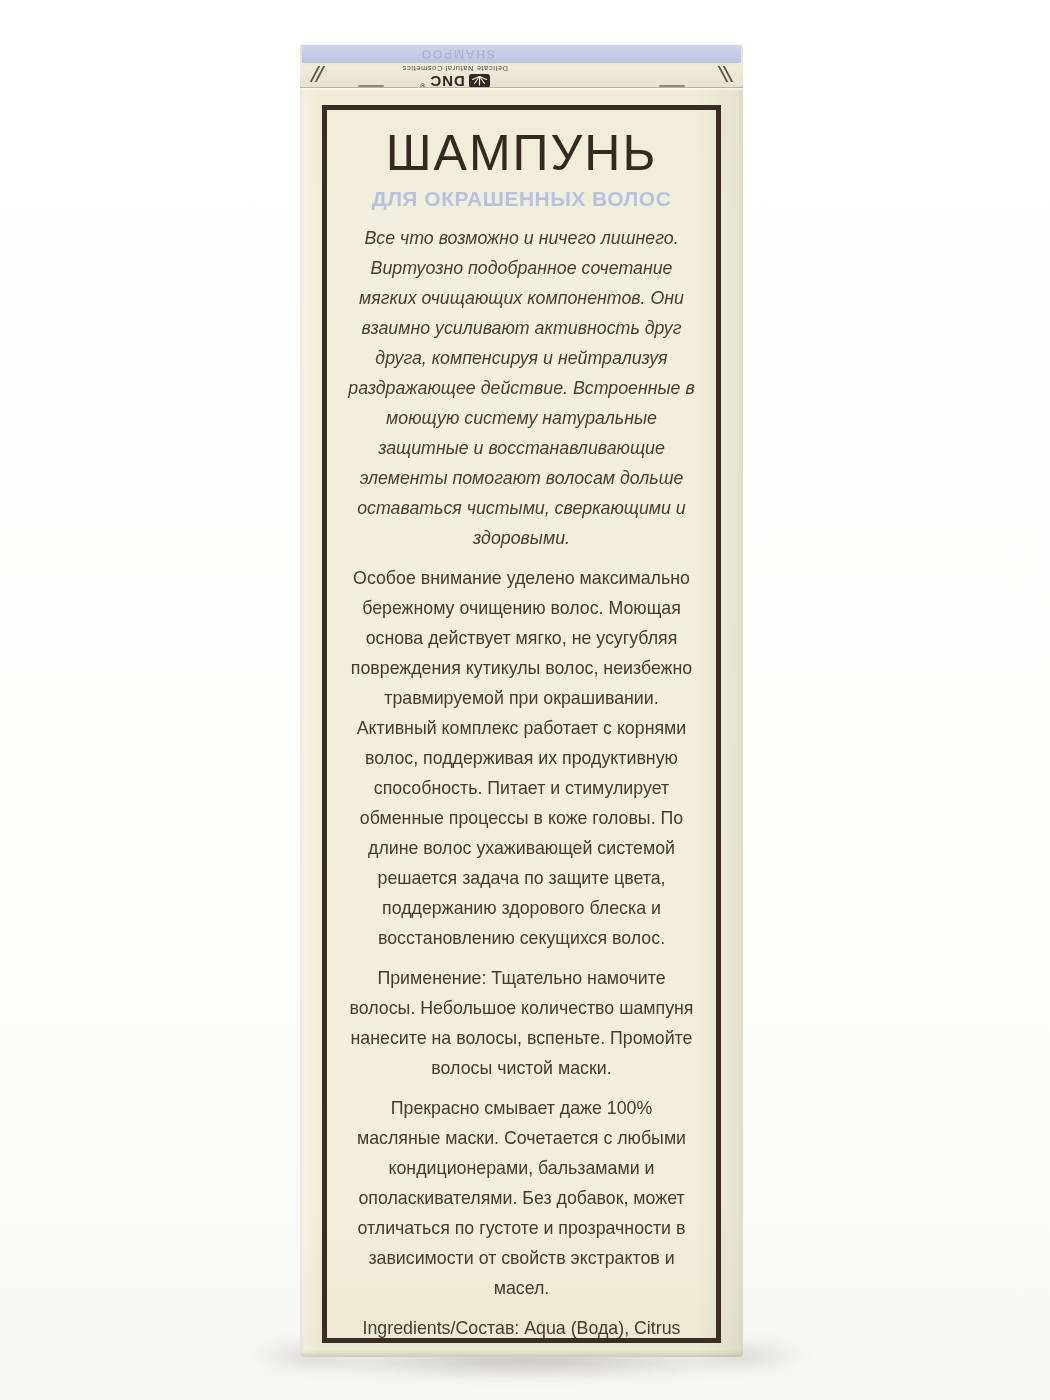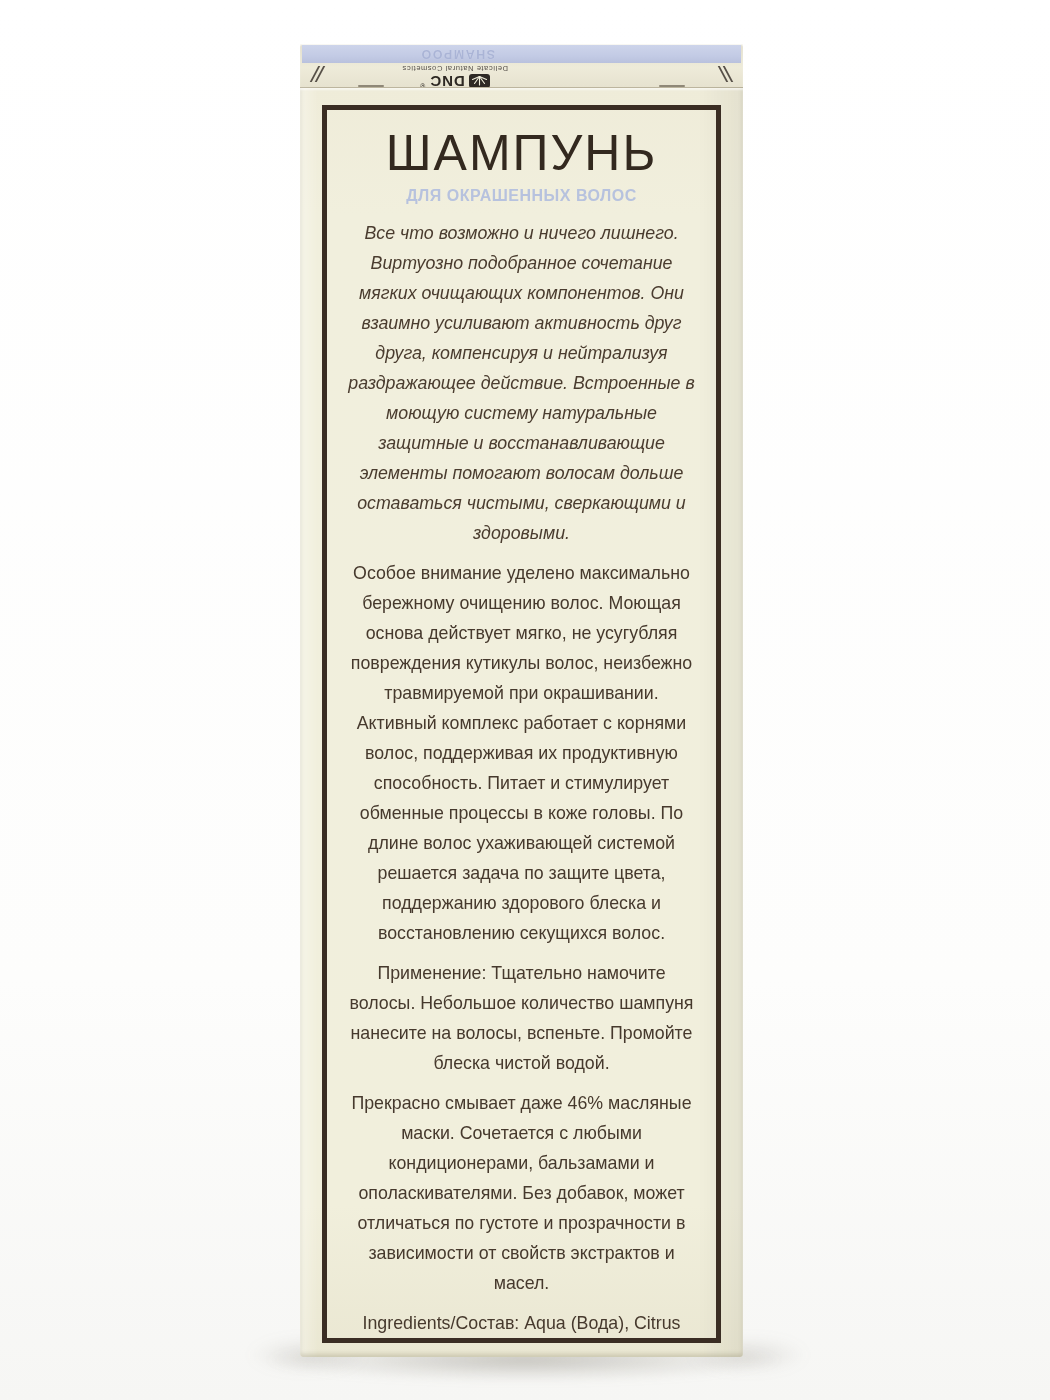--- a/index.html
+++ b/index.html
@@ -64,21 +64,21 @@
     border-top:1px solid rgba(150,140,115,.55);
     box-shadow:inset 0 2px 2px rgba(255,255,255,.6), inset 0 -3px 4px rgba(120,110,85,.25);
     border-radius:0 0 3px 3px;}
   .frame{position:absolute;left:22px;right:22px;top:17px;bottom:14px;
     border:3px solid #3a2d23;}
   .frame-inner{width:100%;height:100%;border:2px solid #3a2d23;box-sizing:border-box;
     padding:6px 14px 6px 14px;text-align:center;overflow:hidden;}
 
   .title{margin:10px 0 0 0;font-size:50px;font-weight:400;letter-spacing:2px;
     color:#33291f;line-height:1.08;}
-  .subtitle{margin:7px 0 0 0;font-size:16px;font-weight:bold;letter-spacing:.5px;
+  .subtitle{margin:7px 0 0 0;font-size:21px;font-weight:bold;letter-spacing:.5px;
     color:#b7c2de;line-height:1.1;}
   .para{margin:10px 6px 0 6px;font-size:17.8px;line-height:30px;color:#46392d;}
   .para.italic{font-style:italic;margin-top:13px;color:#4a3c2f;}
 </style>
 </head>
 <body>
 
 <div class="photo">
   <div class="floor-shadow"></div>
   <div class="corner-smudge left"></div>
@@ -123,21 +123,21 @@
       <span class="slit right"></span>
     </div>
 
     <div class="face">
       <div class="frame">
         <div class="frame-inner">
           <h1 class="title">ШАМПУНЬ</h1>
           <h2 class="subtitle">ДЛЯ ОКРАШЕННЫХ ВОЛОС</h2>
           <p class="para italic">Все что возможно и ничего лишнего. Виртуозно подобранное сочетание мягких очищающих компонентов. Они взаимно усиливают активность друг друга, компенсируя и нейтрализуя раздражающее действие. Встроенные в моющую систему натуральные защитные и восстанавливающие элементы помогают волосам дольше оставаться чистыми, сверкающими и здоровыми.</p>
           <p class="para">Особое внимание уделено максимально бережному очищению волос. Моющая основа действует мягко, не усугубляя повреждения кутикулы волос, неизбежно травмируемой при окрашивании. Активный комплекс работает с корнями волос, поддерживая их продуктивную способность. Питает и стимулирует обменные процессы в коже головы. По длине волос ухаживающей системой решается задача по защите цвета, поддержанию здорового блеска и восстановлению секущихся волос.</p>
-          <p class="para">Применение: Тщательно намочите волосы. Небольшое количество шампуня нанесите на волосы, вспеньте. Промойте блеска чистой водой.</p>
-          <p class="para">Прекрасно смывает даже 46% масляные маски. Сочетается с любыми кондиционерами, бальзамами и ополаскивателями. Без добавок, может отличаться по густоте и прозрачности в зависимости от свойств экстрактов и масел.</p>
+          <p class="para">Применение: Тщательно намочите волосы. Небольшое количество шампуня нанесите на волосы, вспеньте. Промойте волосы чистой маски.</p>
+          <p class="para">Прекрасно смывает даже 100% масляные маски. Сочетается с любыми кондиционерами, бальзамами и ополаскивателями. Без добавок, может отличаться по густоте и прозрачности в зависимости от свойств экстрактов и масел.</p>
           <p class="para">Ingredients/Состав: Aqua (Вода), Citrus Medica Limonum Juice (Лимонный Сок), Cocamidopropyl Betaine (Кокамидпропил Бетаин), Sodium Lauryl SulfoAcetate (Содиум Лаурил СульфоАцетат), Coco Glucoside (Коко-Глюкозоид), Decyl Glucoside (Децил Глюкозид), Saponaria Officinalis Root Extract (Экстракт Мыльного Корня), Aloe Barbadensis Juice (Сок Алоэ), Sea Salt (Морская Соль), Citrus Aurantium Dulcis Oil (Апельсиновое Масло), Acacia Concinna Extract (Экстракт Шикакай), Egg Protein (Яичный Протеин), Humulus Lupulus Extract (Экстракт Хмеля), Hydrolyzed Elastin (Эластин), Propolis Extract (Экстракт Прополиса), Soy Protein (Соевый Протеин), Hydrolyzed Keratin (Кератин), Tanaceti Floridis Extract (Экстракт Пижмы), Hyaluronic Acid (Гиалуроновая Кислота), Ascorbic Acid (Аскорбиновая Кислота), Lactic Acid (Молочная Кислота), Tocopheryl Acetate (Токоферол)</p>
         </div>
       </div>
     </div>
 
   </div>
 </div>
 
 </body></html>

